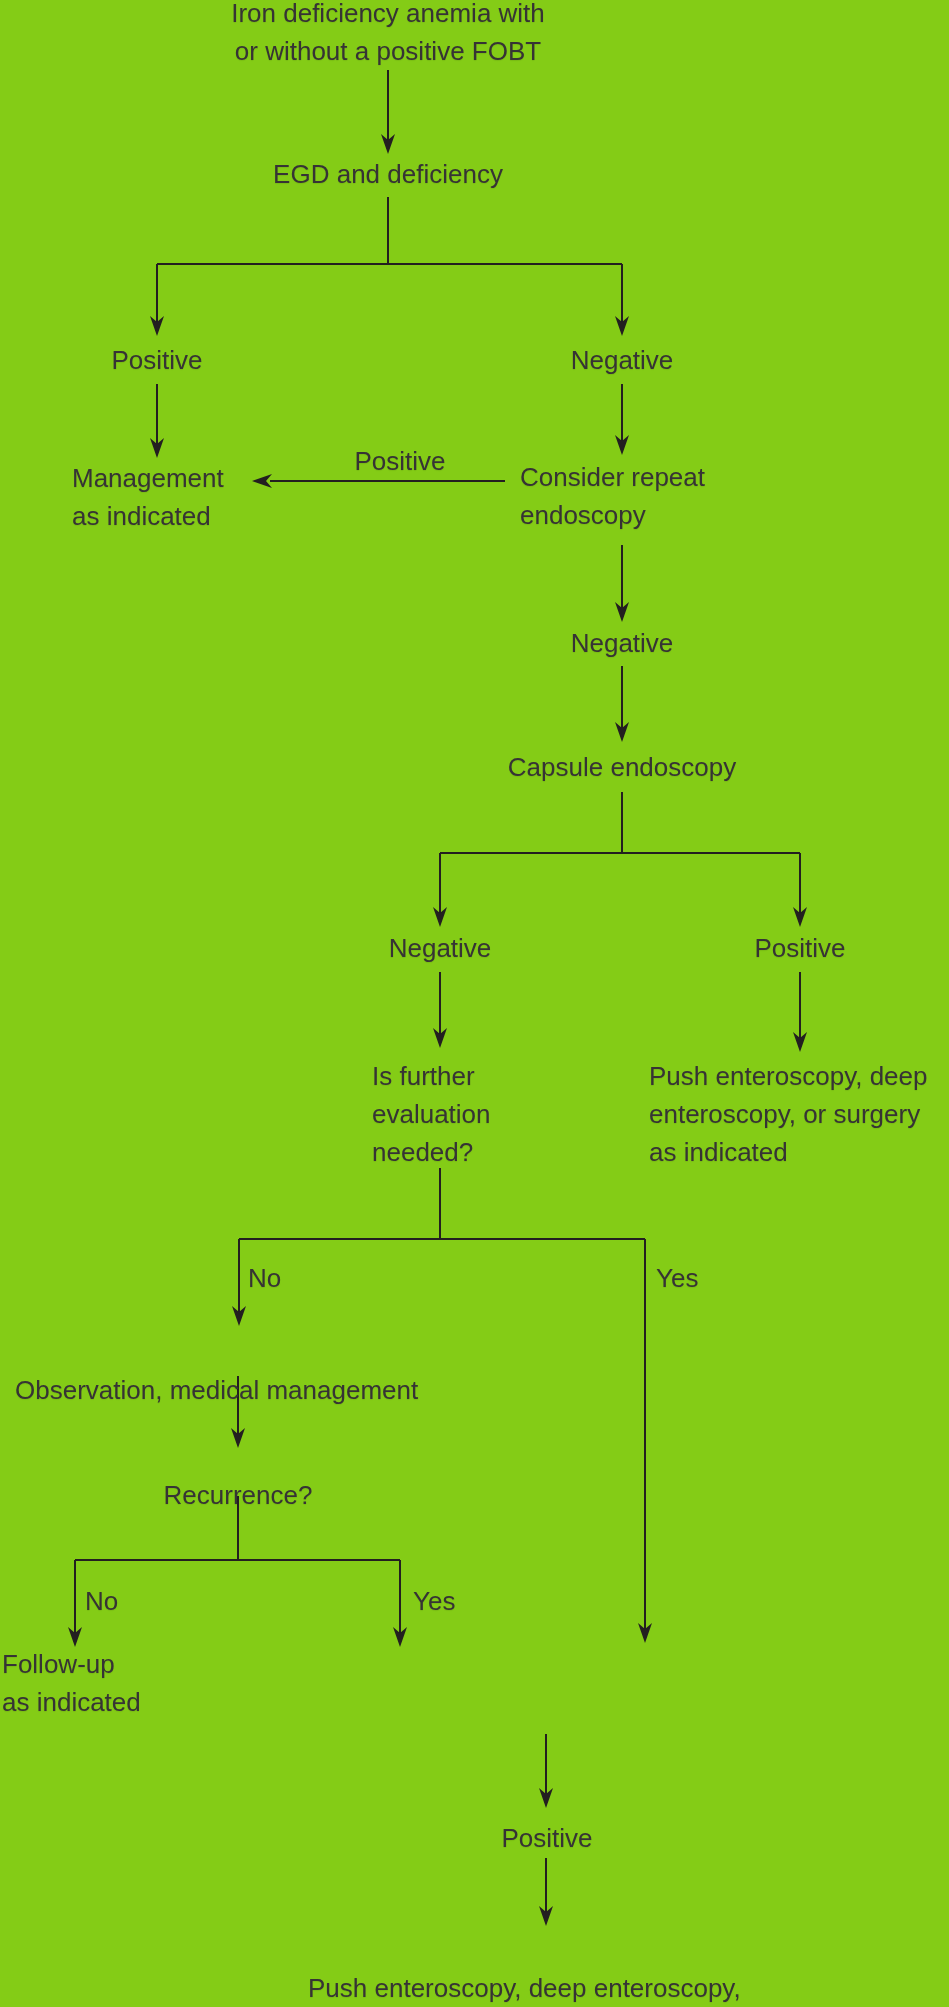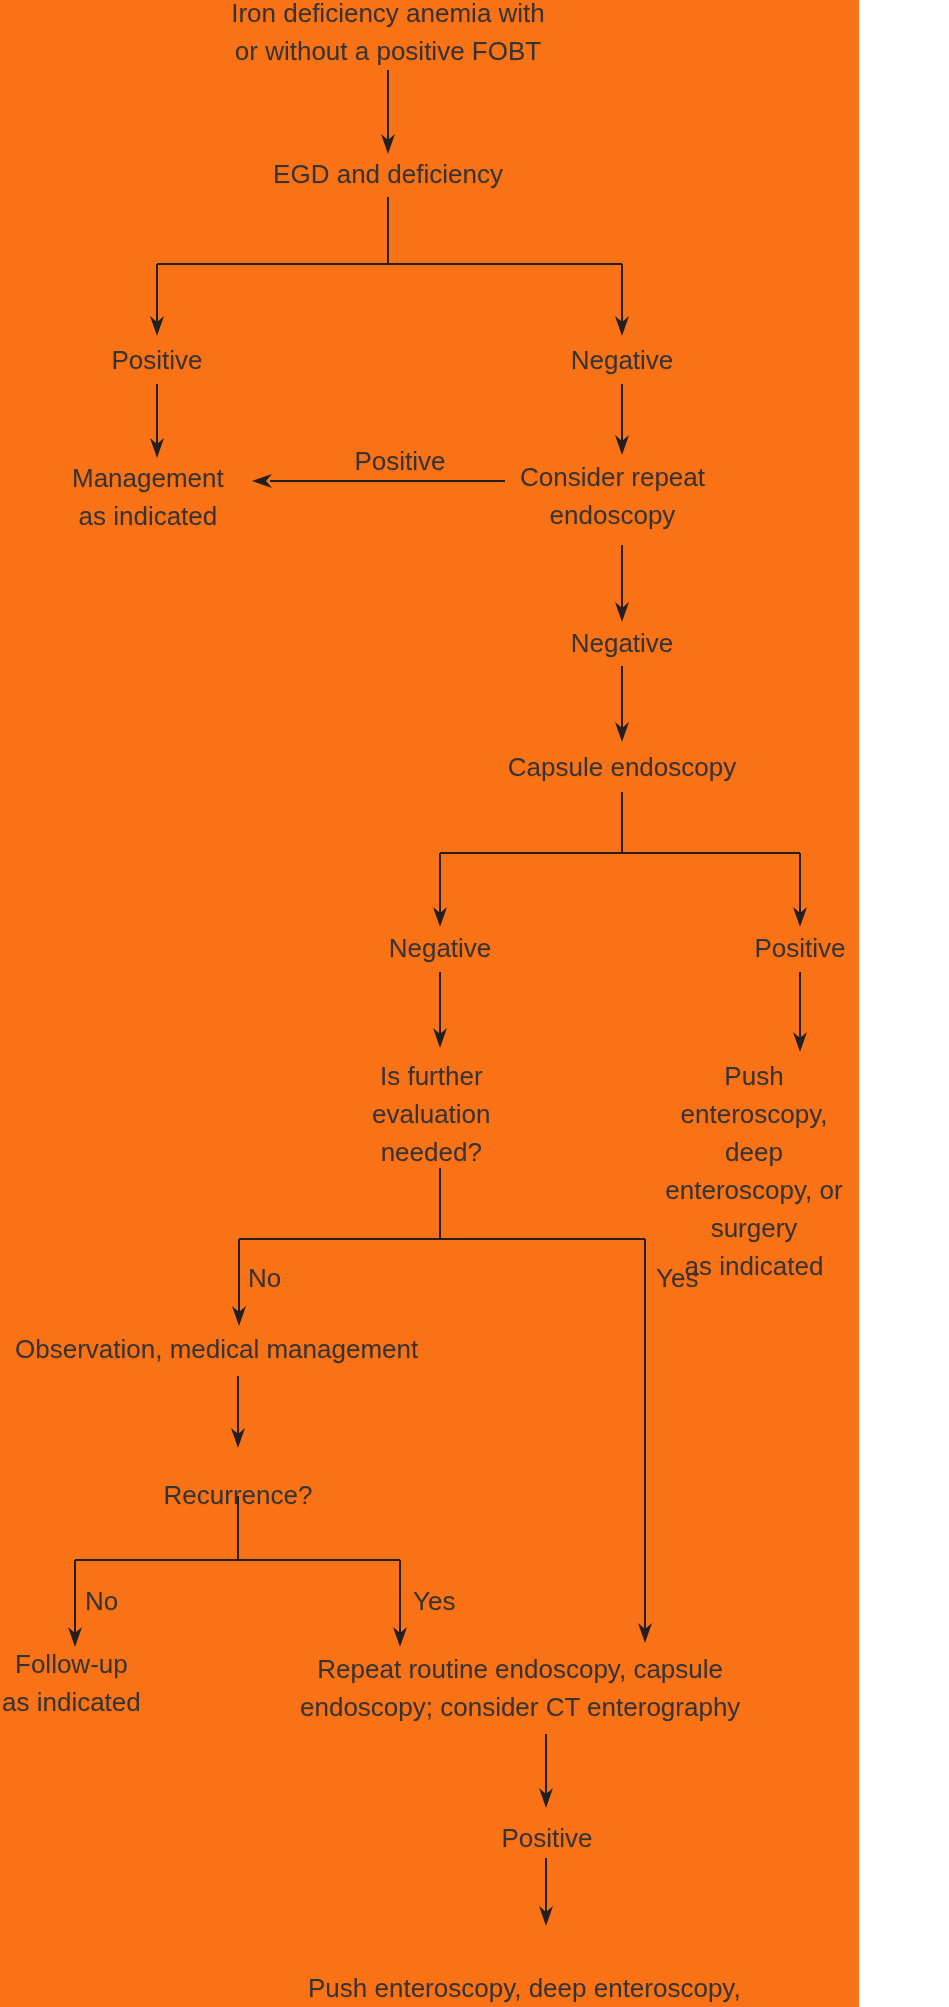--- a/index.html
+++ b/index.html
@@ -2,23 +2,23 @@
 <html><head>
 <meta charset="utf-8">
 <style>
   html, body {
     margin: 0;
     padding: 0;
     background: #ffffff;
   }
   .canvas {
     position: relative;
-    width: 859px;
+    width: 949px;
     height: 2007px;
-    background: #f97316;
+    background: #84cc16;
     font-family: "Liberation Sans", "DejaVu Sans", sans-serif;
     color: #363335;
     overflow: hidden;
   }
   .lines-layer {
     position: absolute;
     left: 0;
     top: 0;
     width: 949px;
     height: 2007px;
@@ -29,21 +29,21 @@
     line-height: 38px;
     white-space: pre-line;
     color: #363335;
     text-shadow: 0 1px 1px rgba(0,0,0,0.08);
   }
   .centered {
     transform: translateX(-50%);
     text-align: center;
   }
   .left-aligned {
-    text-align: center;
+    text-align: left;
   }
 </style>
 </head>
 <body>
 
 <div class="canvas">
 
   <svg class="lines-layer" width="949" height="2007" viewBox="0 0 949 2007" fill="none" stroke="#231f20" stroke-width="2">
 
     <path d="M388 70 L388 140"></path>
@@ -140,32 +140,30 @@
 needed?</div>
 
   <div class="node left-aligned" style="left:649px; top:1057px;">Push enteroscopy, deep
 enteroscopy, or surgery
 as indicated</div>
 
   <div class="edge-label left-aligned" style="left:248px; top:1259px;">No</div>
 
   <div class="edge-label left-aligned" style="left:656px; top:1259px;">Yes</div>
 
-  <div class="node left-aligned" style="left:15px; top:1330px;">Observation, medical management</div>
+  <div class="node left-aligned" style="left:15px; top:1371px;">Observation, medical management</div>
 
   <div class="node centered" style="left:238px; top:1456px;margin-top:20px;">Recurrence?</div>
 
   <div class="edge-label left-aligned" style="left:85px; top:1582px;">No</div>
 
   <div class="edge-label left-aligned" style="left:413px; top:1582px;">Yes</div>
 
   <div class="node left-aligned" style="left:2px; top:1645px;">Follow-up
 as indicated</div>
 
-  <div class="node left-aligned" style="left:300px; top:1650px;">Repeat routine endoscopy, capsule
-endoscopy; consider CT enterography</div>
 
   <div class="edge-label centered" style="left:547px; top:1819px;">Positive</div>
 
   <div class="node left-aligned" style="left:308px; top:1929px;margin-top:40px;">Push enteroscopy, deep enteroscopy,
 or surgery as indicated</div>
 
 </div>
 
 </body></html>

